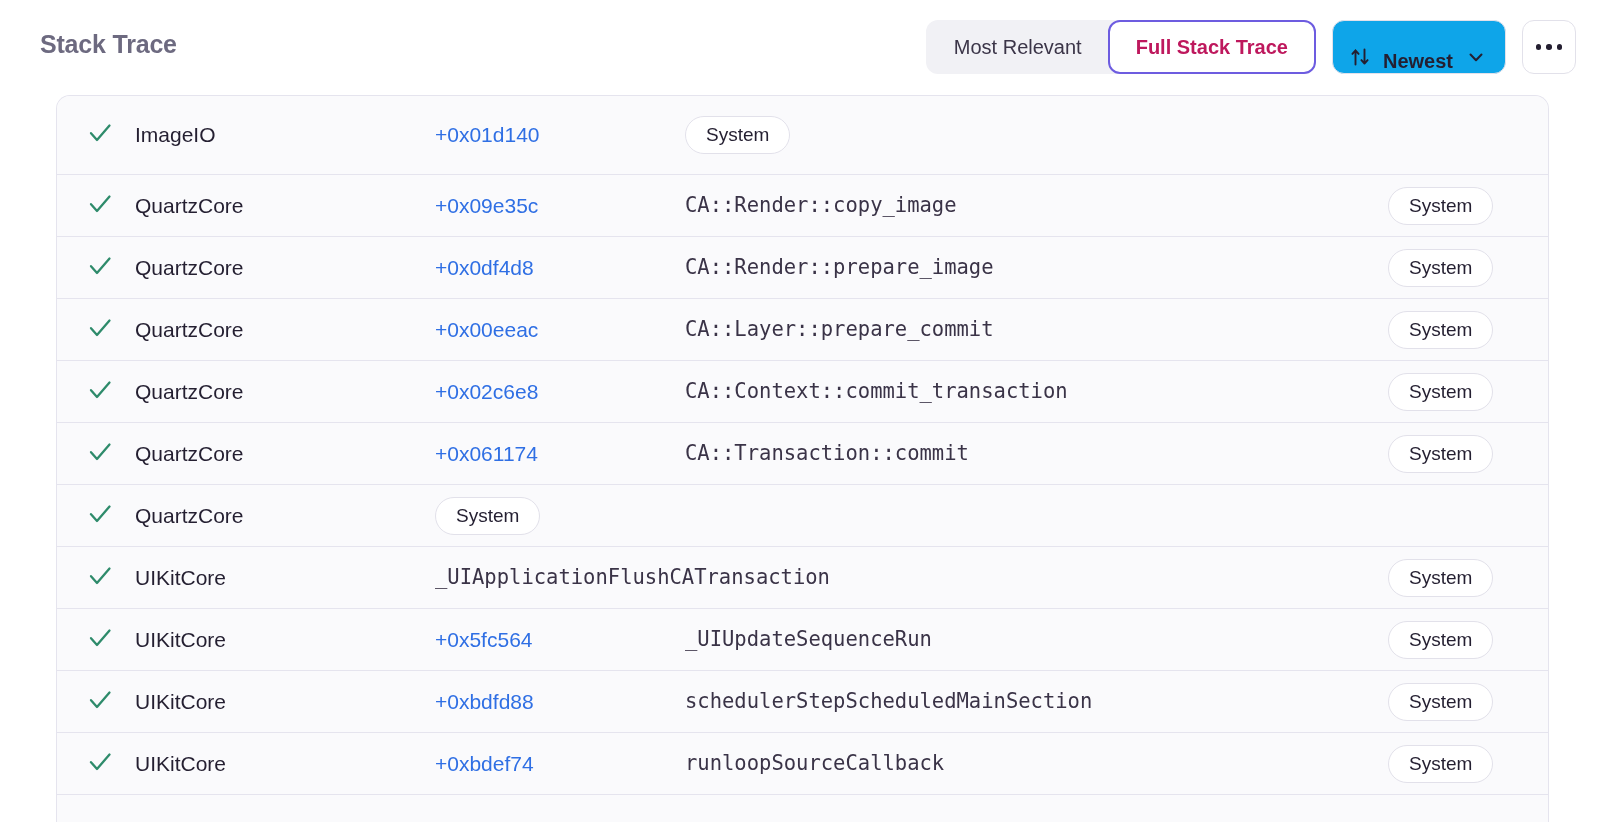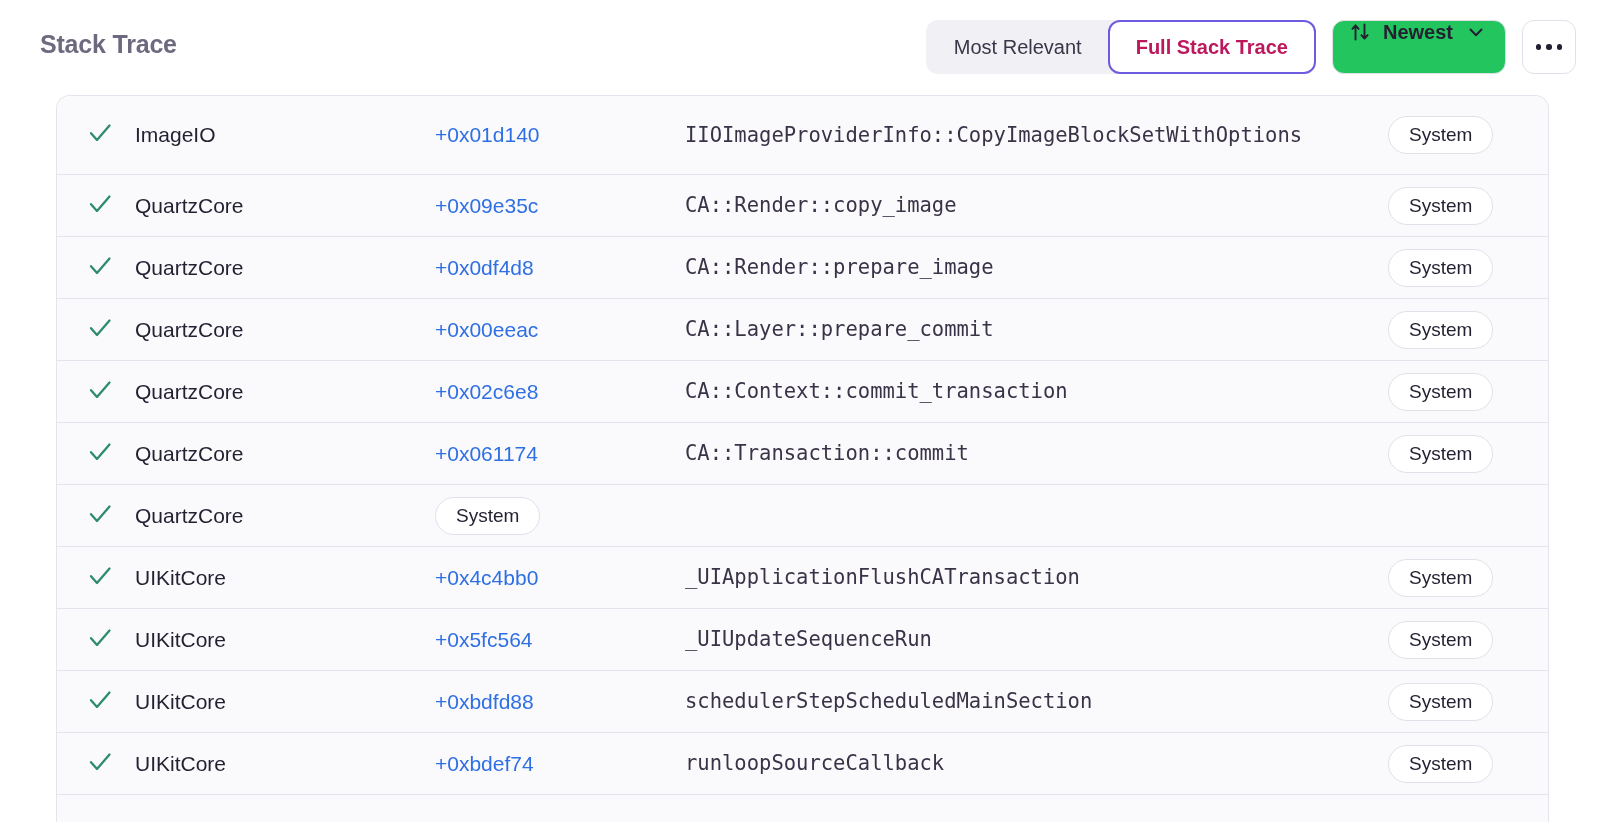--- a/index.html
+++ b/index.html
@@ -80,26 +80,26 @@
     color: #be185d;
     margin-left: -10px;
     z-index: 2;
     padding: 0 26px;
   }
 
   
   .sort-btn {
     height: 54px;
     display: flex;
-    align-items: flex-start;
+    align-items: flex-end;
     gap: 12px;
     padding: 0 18px 0 16px;
     border: 1.5px solid #e2e1ea;
     border-radius: 12px;
-    background: #22c55e;
+    background: #0ea5e9;
     font-size: 20px;
     font-weight: 700;
     color: #241f31;
     cursor: pointer;
     white-space: nowrap;
   }
   .sort-icon { display: block; }
   .chev { display: block; }
 
   
@@ -245,21 +245,20 @@
 
   <div class="panel" id="table-body">
       <div class="row tall">
         <div class="cell-check">
           <span class="check-ico"><svg width="26" height="26" viewBox="0 0 26 26">
               <path d="M4 13.2 L10 20 L22.5 5.5" fill="none" stroke="#2e8b6b" stroke-width="2.3" stroke-linecap="round" stroke-linejoin="round"></path>
             </svg></span>
         </div>
         <div class="cell-binary">ImageIO</div>
         <div class="cell-offset">+0x01d140</div>
-        <div class="cell-func">IIOImageProviderInfo::CopyImageBlockSetWithOptions</div>
         <div class="cell-badge">
           <span class="badge">System</span>
         </div>
       </div>
       <div class="row">
         <div class="cell-check">
           <span class="check-ico"><svg width="26" height="26" viewBox="0 0 26 26">
               <path d="M4 13.2 L10 20 L22.5 5.5" fill="none" stroke="#2e8b6b" stroke-width="2.3" stroke-linecap="round" stroke-linejoin="round"></path>
             </svg></span>
         </div>
@@ -333,21 +332,20 @@
           <span class="badge">System</span>
         </div>
       </div>
       <div class="row">
         <div class="cell-check">
           <span class="check-ico"><svg width="26" height="26" viewBox="0 0 26 26">
               <path d="M4 13.2 L10 20 L22.5 5.5" fill="none" stroke="#2e8b6b" stroke-width="2.3" stroke-linecap="round" stroke-linejoin="round"></path>
             </svg></span>
         </div>
         <div class="cell-binary">UIKitCore</div>
-        <div class="cell-offset">+0x4c4bb0</div>
         <div class="cell-func">_UIApplicationFlushCATransaction</div>
         <div class="cell-badge">
           <span class="badge">System</span>
         </div>
       </div>
       <div class="row">
         <div class="cell-check">
           <span class="check-ico"><svg width="26" height="26" viewBox="0 0 26 26">
               <path d="M4 13.2 L10 20 L22.5 5.5" fill="none" stroke="#2e8b6b" stroke-width="2.3" stroke-linecap="round" stroke-linejoin="round"></path>
             </svg></span>

